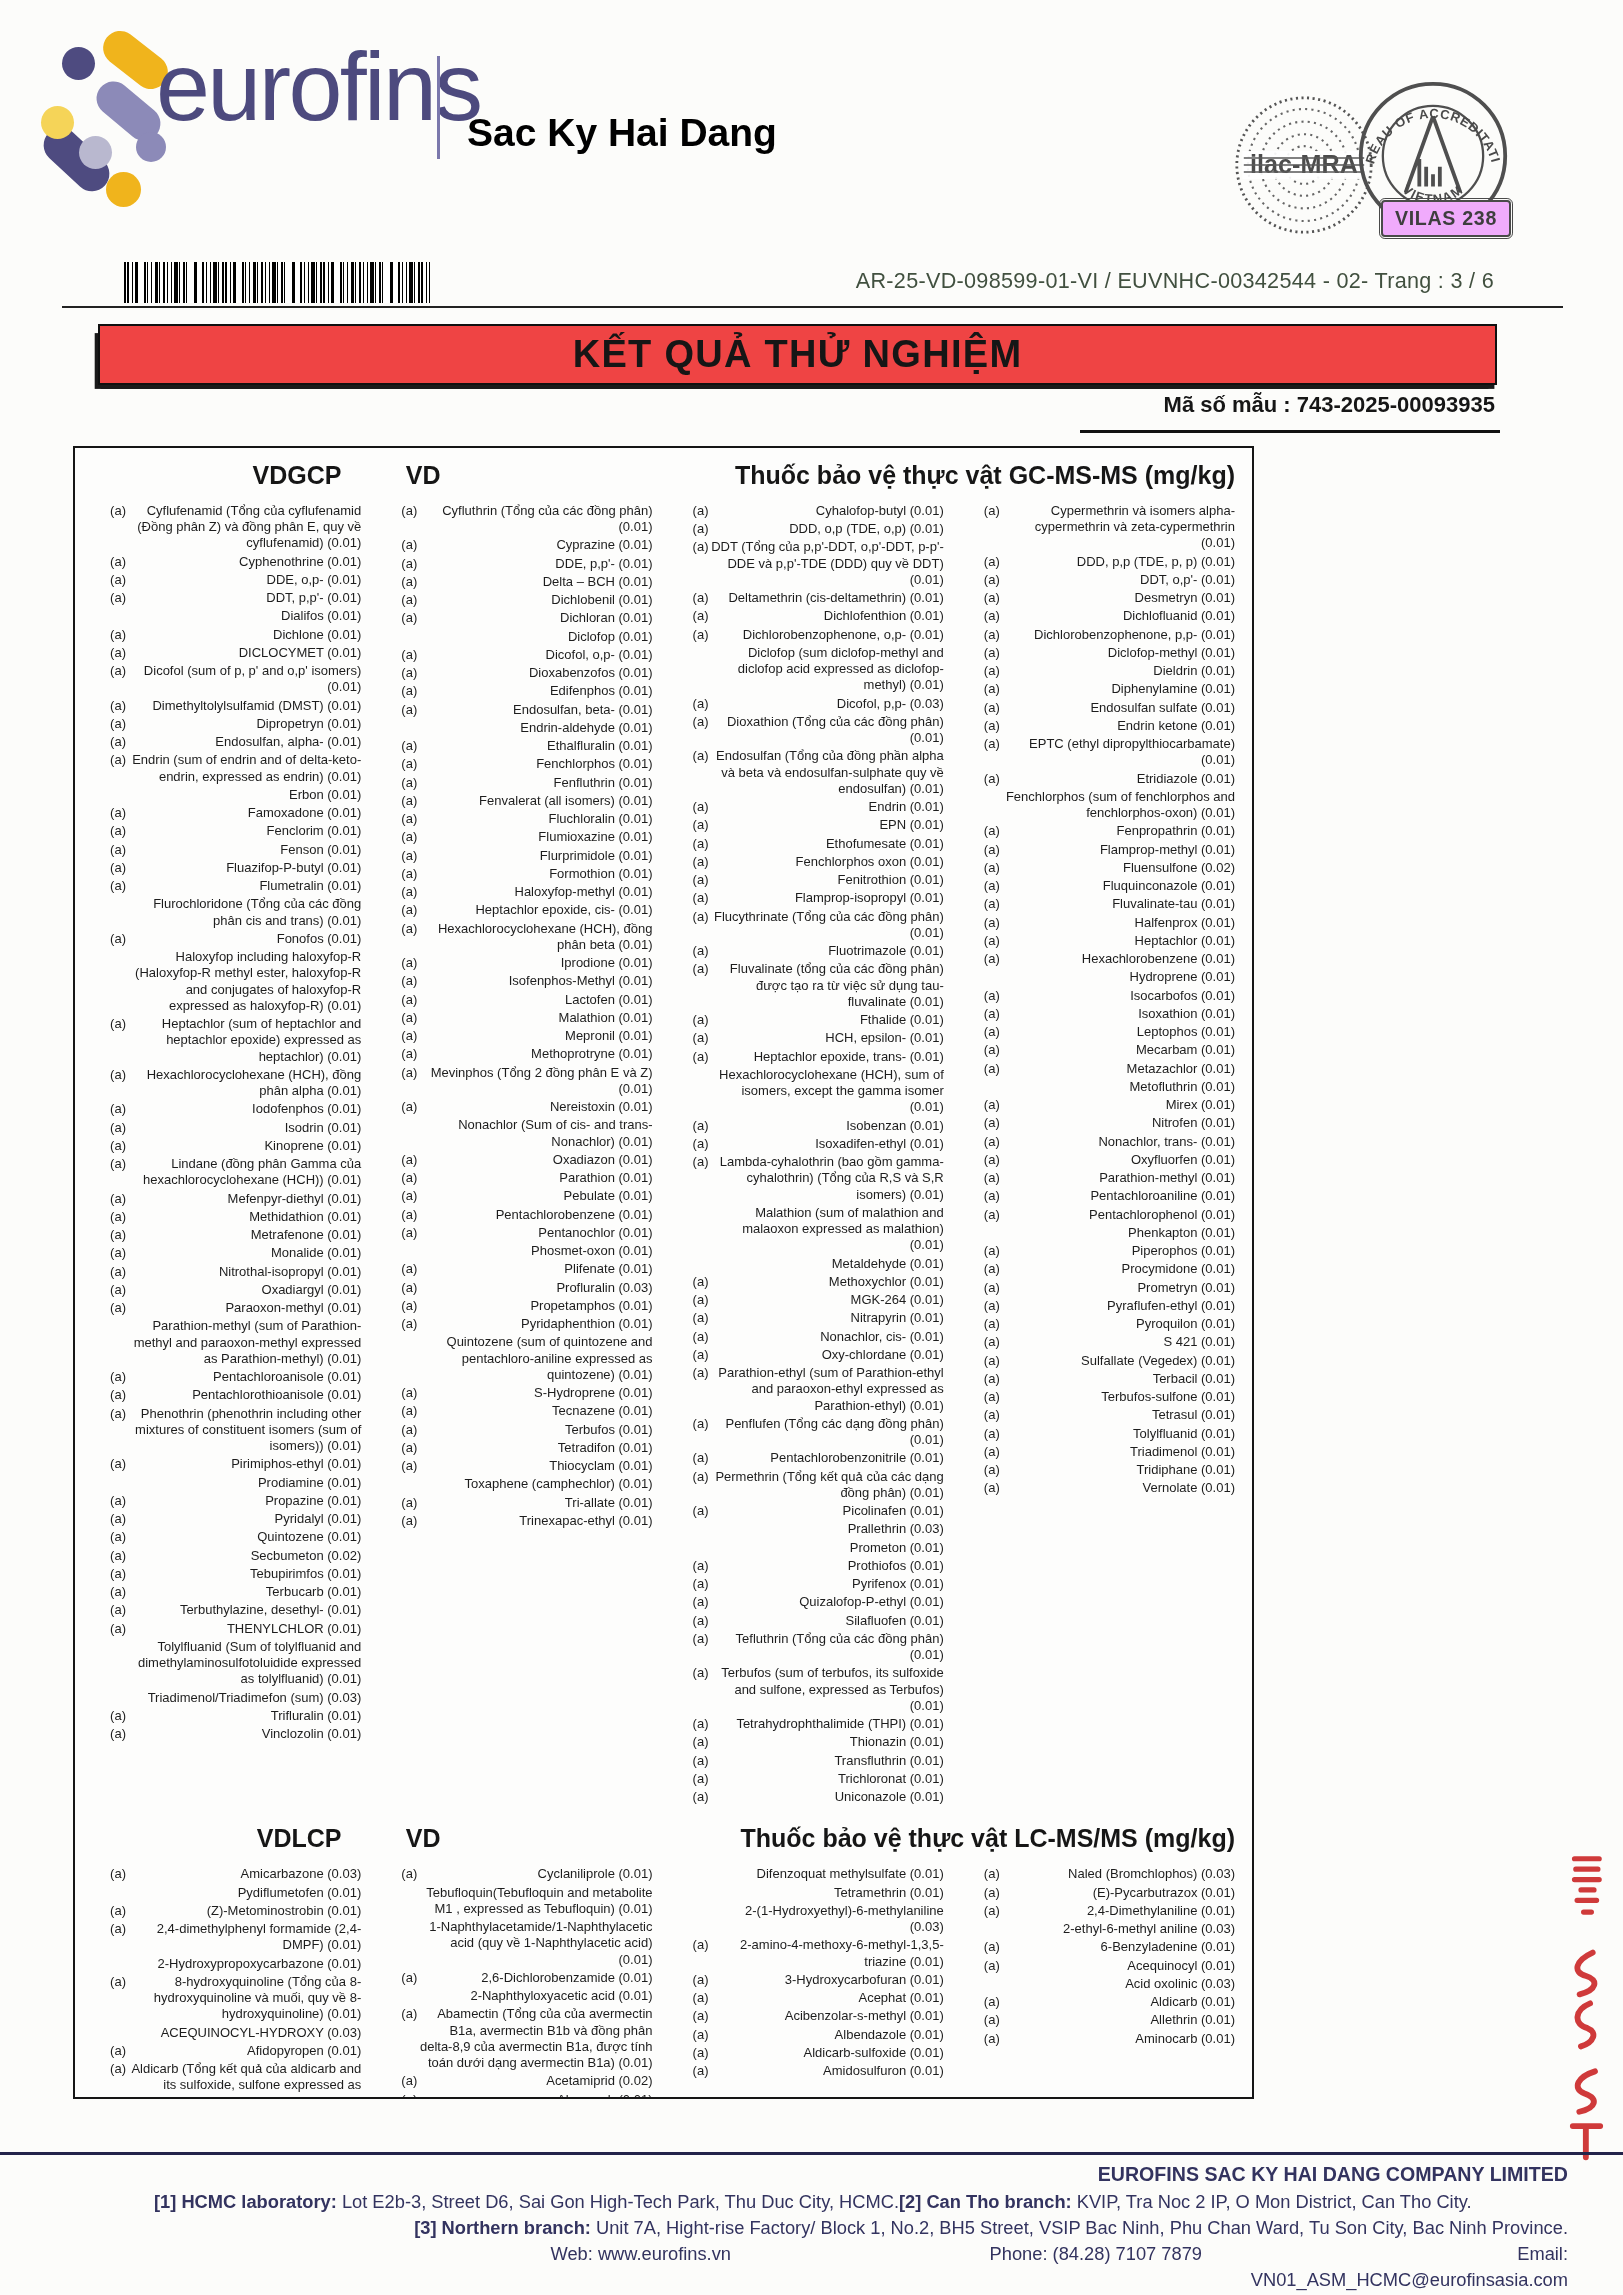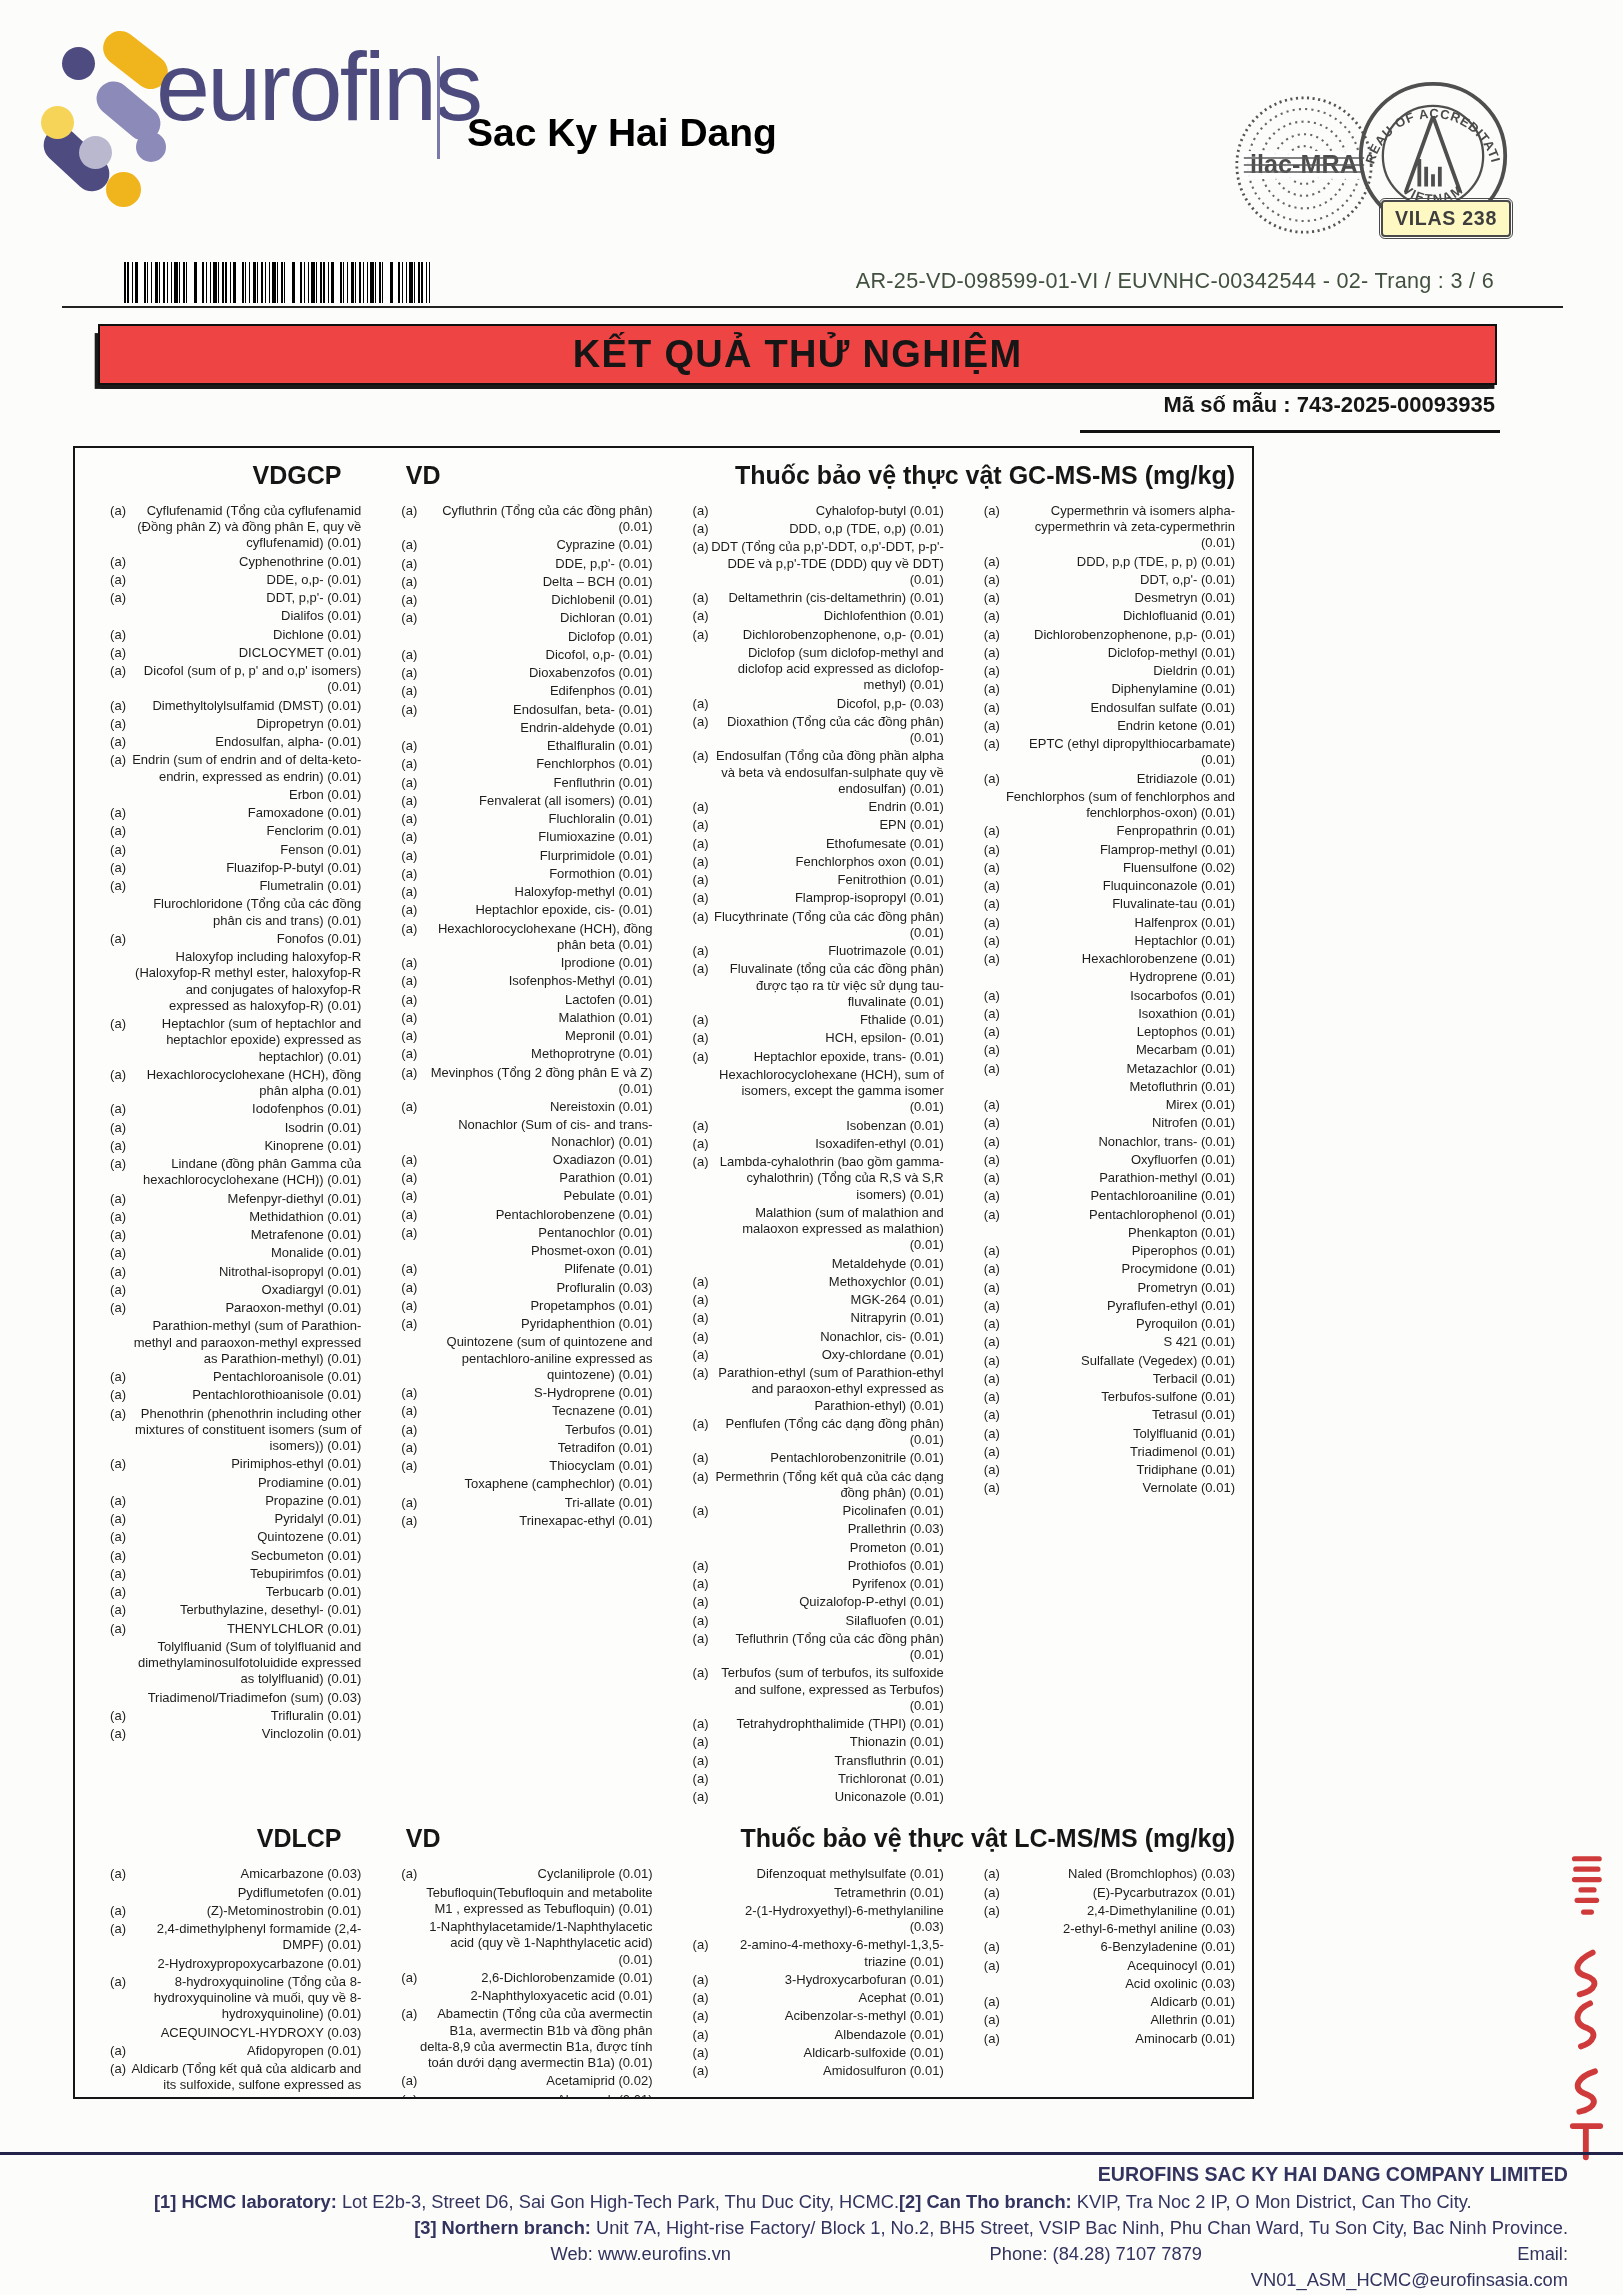--- a/index.html
+++ b/index.html
@@ -18,21 +18,21 @@
   .p3{left:-2.6px;top:99px;width:77px;height:35px;background:#4e4b80;transform:rotate(43deg);}
   .d4{left:65px;top:129px;width:35px;height:35px;background:#f0b41c;}
   .d5{left:95px;top:89px;width:30px;height:30px;background:#8c8ab8;}
   .brand{position:absolute;left:156px;top:31px;font-size:97px;font-weight:500;color:#4d4a7e;letter-spacing:-2.6px;}
   .brand-divider{position:absolute;left:437px;top:56px;width:2.6px;height:103px;background:#7b78ac;}
   .sub-brand{position:absolute;left:467px;top:111px;font-size:39px;font-weight:700;color:#000000;}
 
   
   .seal-ilac{position:absolute;left:1234px;top:95px;width:140px;height:140px;}
   .seal-boa{position:absolute;left:1355px;top:80px;width:156px;height:152px;}
-  .seal-vilas{position:absolute;left:1381px;top:200px;width:126px;height:33px;border:2.6px solid #4a4a4a;outline:1.3px solid #4a4a4a;outline-offset:1.3px;border-radius:3.9px;background:#fef9c3;display:flex;align-items:center;justify-content:center;font-size:19.6px;font-weight:700;color:#3e3e3e;letter-spacing:0.7px;}
+  .seal-vilas{position:absolute;left:1381px;top:200px;width:126px;height:33px;border:2.6px solid #4a4a4a;outline:1.3px solid #4a4a4a;outline-offset:1.3px;border-radius:3.9px;background:#f0abfc;display:flex;align-items:center;justify-content:center;font-size:19.6px;font-weight:700;color:#3e3e3e;letter-spacing:0.7px;}
 
   
   .barcode{position:absolute;left:124px;top:262px;width:306px;height:41px;background:repeating-linear-gradient(90deg,#000 0 2px,#fff 2px 3.3px,#000 3.3px 4.6px,#fff 4.6px 7.8px,#000 7.8px 8.5px,#fff 8.5px 11px,#000 11px 14.4px,#fff 14.4px 15.7px,#000 15.7px 16.3px,#fff 16.3px 19.6px);}
   .ref-line{position:absolute;right:129px;top:268px;font-size:21.6px;color:#41503f;letter-spacing:0.3px;}
 
   
   .top-rule{position:absolute;left:62px;top:306px;width:1501px;height:2px;background:#222;}
   .title-box{position:absolute;left:98px;top:324px;width:1399px;height:61px;border:2.6px solid #101010;box-sizing:border-box;background:#ef4444;display:flex;align-items:center;justify-content:center;box-shadow:0 6.5px 0 -2.6px #1a1a1a,-5.9px 6.5px 0 -2.6px #1a1a1a;}
   .title{font-size:38px;font-weight:700;letter-spacing:1.3px;}
   .sample-code{position:absolute;right:128px;top:392px;font-size:22px;font-weight:700;}
@@ -299,21 +299,21 @@
               <div class="item">
                 <span class="mark">(a)</span>
                 <span class="txt">Pyridalyl (0.01)</span>
               </div>
               <div class="item">
                 <span class="mark">(a)</span>
                 <span class="txt">Quintozene (0.01)</span>
               </div>
               <div class="item">
                 <span class="mark">(a)</span>
-                <span class="txt">Secbumeton (0.01)</span>
+                <span class="txt">Secbumeton (0.02)</span>
               </div>
               <div class="item">
                 <span class="mark">(a)</span>
                 <span class="txt">Tebupirimfos (0.01)</span>
               </div>
               <div class="item">
                 <span class="mark">(a)</span>
                 <span class="txt">Terbucarb (0.01)</span>
               </div>
               <div class="item">

